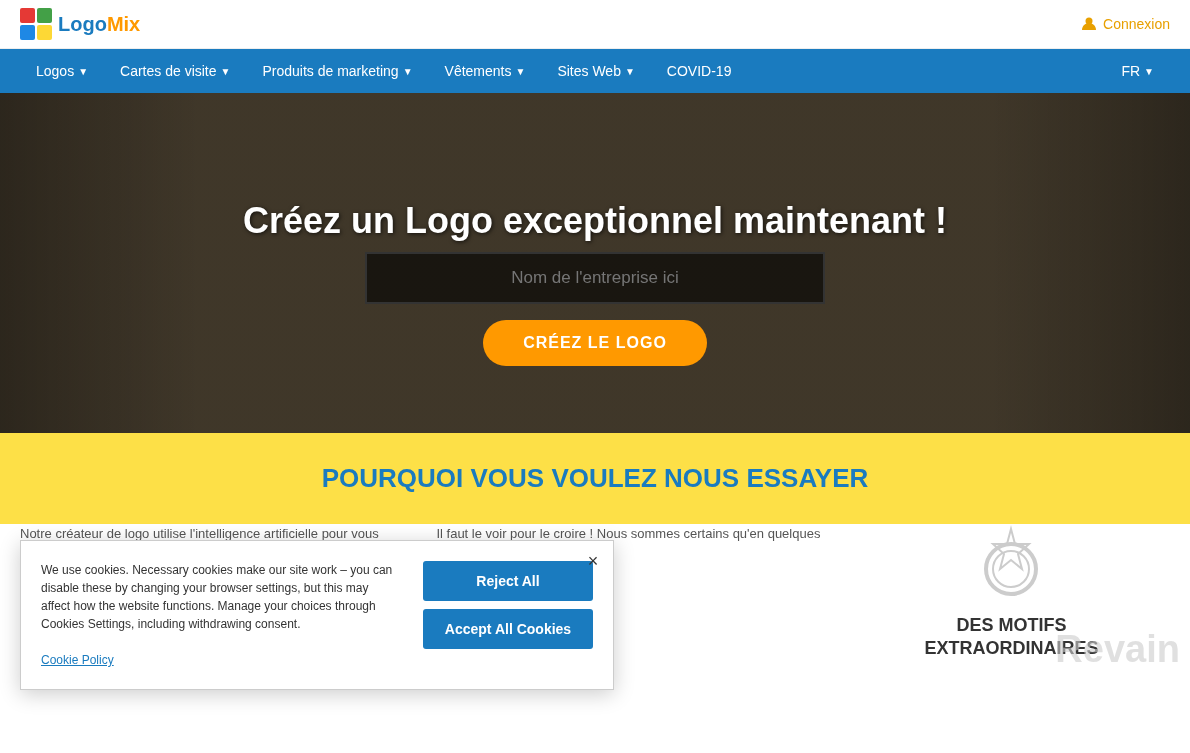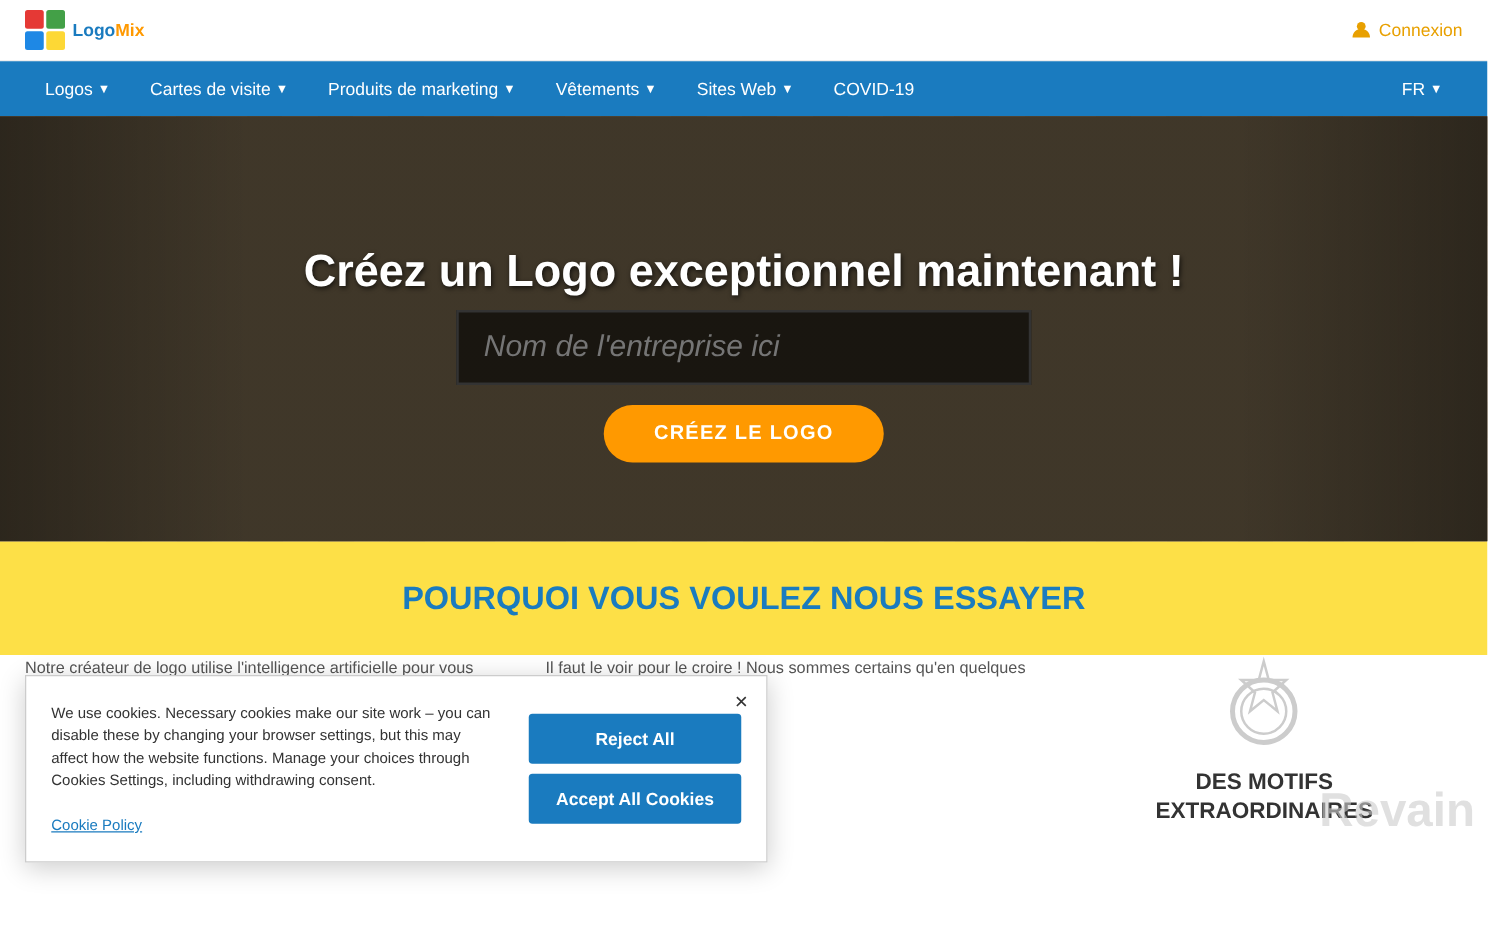--- a/index.html
+++ b/index.html
@@ -24,21 +24,21 @@
       grid-template-columns: 1fr 1fr;
       gap: 2px;
       width: 32px;
       height: 32px;
     }
     .logo-grid span {
       display: block;
       border-radius: 2px;
     }
     .logo-text {
-      font-size: 14px;
+      font-size: 20px;
       font-weight: bold;
       color: #333;
     }
     .logo-text span { color: #f90; }
     .connexion-btn {
       display: flex;
       align-items: center;
       gap: 6px;
       color: #e8a000;
       font-size: 14px;
@@ -104,30 +104,29 @@
     .hero-subtitle {
       font-size: 18px;
       color: #fff;
       text-shadow: 1px 1px 3px rgba(0,0,0,0.6);
       margin-bottom: 24px;
     }
     .hero-subtitle strong { font-weight: bold; }
     .hero-input {
       width: 460px;
       padding: 14px 20px;
-      font-size: 24px;
+      font-size: 17px;
       border: 2px solid #333;
       background: rgba(0,0,0,0.6);
       color: #ccc;
-      text-align: left;
+      text-align: center;
       margin-bottom: 16px;
       display: block;
       margin-left: auto;
       margin-right: auto;
-      font-style: italic;
     }
     .hero-btn {
       background: #f90;
       color: #fff;
       font-size: 16px;
       font-weight: bold;
       border: none;
       padding: 14px 40px;
       border-radius: 30px;
       cursor: pointer;
@@ -177,21 +176,20 @@
     }
     .cookie-left a {
       color: #1a7bbf;
       text-decoration: underline;
     }
     .cookie-right {
       display: flex;
       flex-direction: column;
       gap: 8px;
       padding: 20px 20px 20px 10px;
-      justify-content: center;
       min-width: 200px;
     }
     .cookie-btn {
       background: #1a7bbf;
       color: #fff;
       border: none;
       padding: 12px 20px;
       font-size: 14px;
       font-weight: bold;
       cursor: pointer;

